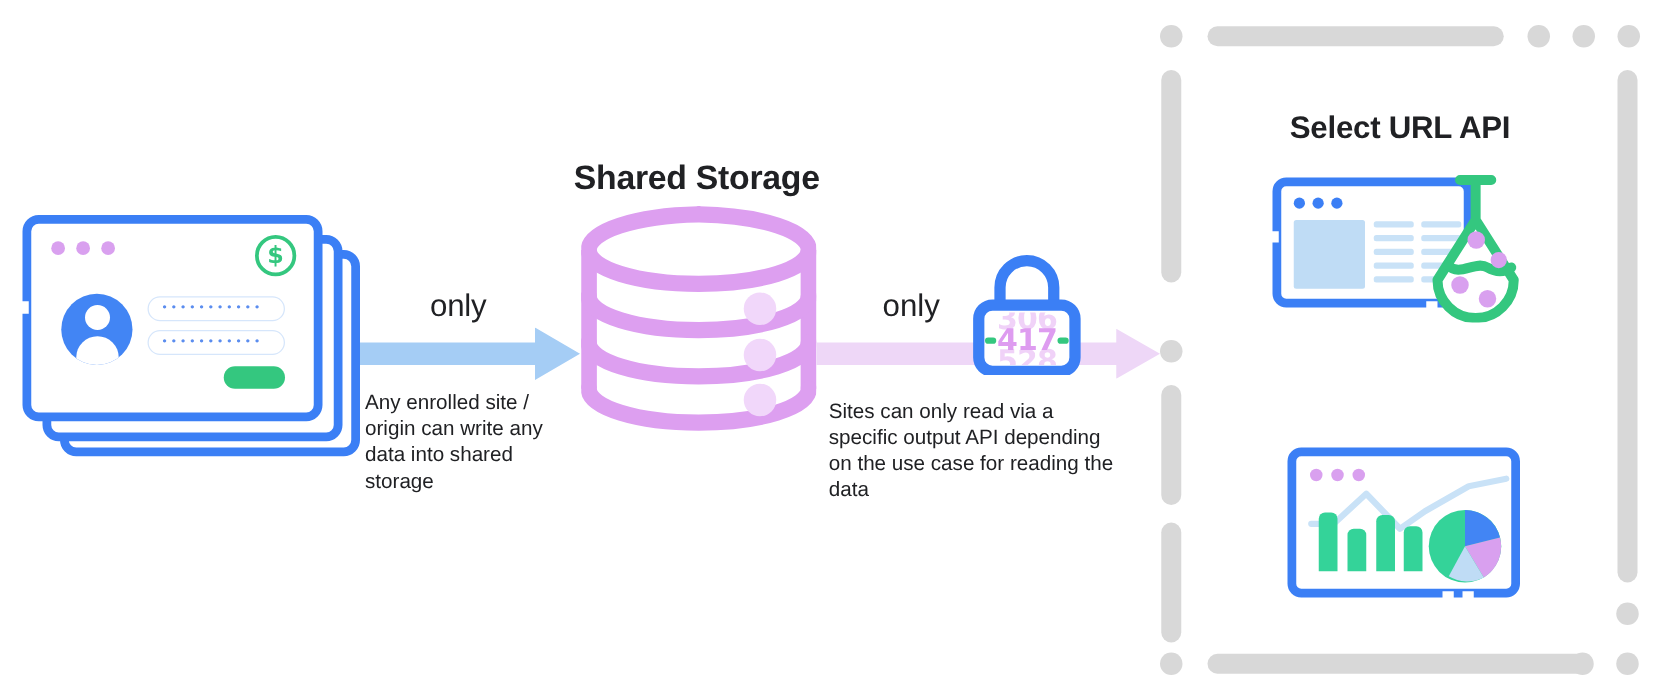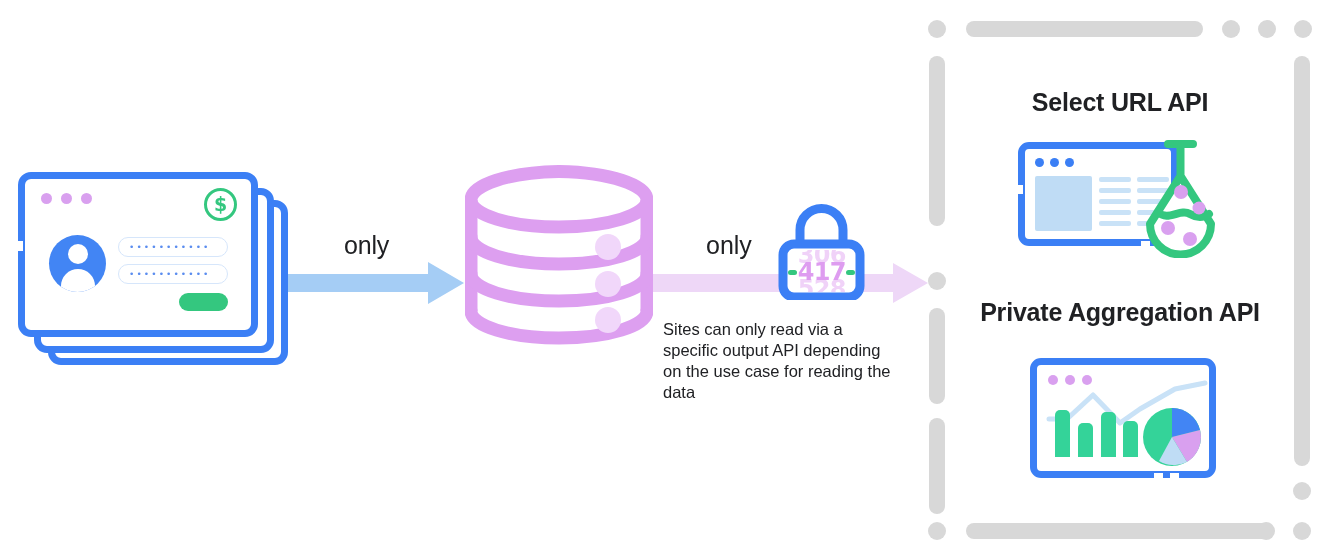--- a/index.html
+++ b/index.html
@@ -132,21 +132,23 @@
   </div>
 
   <div class="abs title-bold lbl-verb" style="left:344px;top:231px;font-weight:normal;">only</div>
 
   <div class="arrow-wrap" style="left:288px;top:262px;">
     <svg width="176" height="42" viewBox="0 0 176 42">
       <path d="M0 12 H140 V0 L176 21 L140 42 V30 H0 Z" fill="#a5cdf5"></path>
     </svg>
   </div>
 
-
+  <div class="abs body-sm" style="left:292px;top:312px;width:175px;">Any enrolled site / origin can write any data into shared storage</div>
+
+  <div class="abs title-bold h-shared" style="left:459px;top:127px;">Shared Storage</div>
 
   <div class="cyl">
     <svg width="188" height="185" viewBox="0 0 188 185">
       <g fill="none" stroke="#dd9ff0" stroke-width="13" stroke-linecap="round">
 
         <path d="M94.5 8.5 C 145 9.5 182 22 182 37 C 182 52 143 64 94 64 C 45 64 6 52 6 37 C 6 22 43 9.5 93.5 8.5"></path>
 
         <path d="M6 37 V 148" stroke-linecap="butt"></path>
         <path d="M182 37 V 148" stroke-linecap="butt"></path>
 
@@ -268,23 +270,20 @@
         <g fill="#d9a0ef">
           <circle cx="53" cy="54" r="7"></circle>
           <circle cx="71" cy="70" r="6.5"></circle>
           <circle cx="40" cy="90" r="7"></circle>
           <circle cx="62" cy="101" r="7"></circle>
         </g>
       </svg>
     </div>
   </div>
 
-  <div class="api-block" style="top:298px;">
-    <div class="title-bold h-api">Private Aggregation API</div>
-  </div>
 
   <div class="abs" style="left:1030px;top:358px;width:190px;height:122px;">
     <div class="win" style="left:0;top:0;width:186px;height:120px;">
       <div class="abs" style="left:117px;bottom:-10px;width:9px;height:8px;background:#ffffff;"></div>
       <div class="abs" style="left:133px;bottom:-10px;width:9px;height:8px;background:#ffffff;"></div>
 
       <div class="dots3" style="left:11px;top:10px;gap:7px;">
         <span class="dot-p" style="width:10px;height:10px;"></span>
         <span class="dot-p" style="width:10px;height:10px;"></span>
         <span class="dot-p" style="width:10px;height:10px;"></span>

